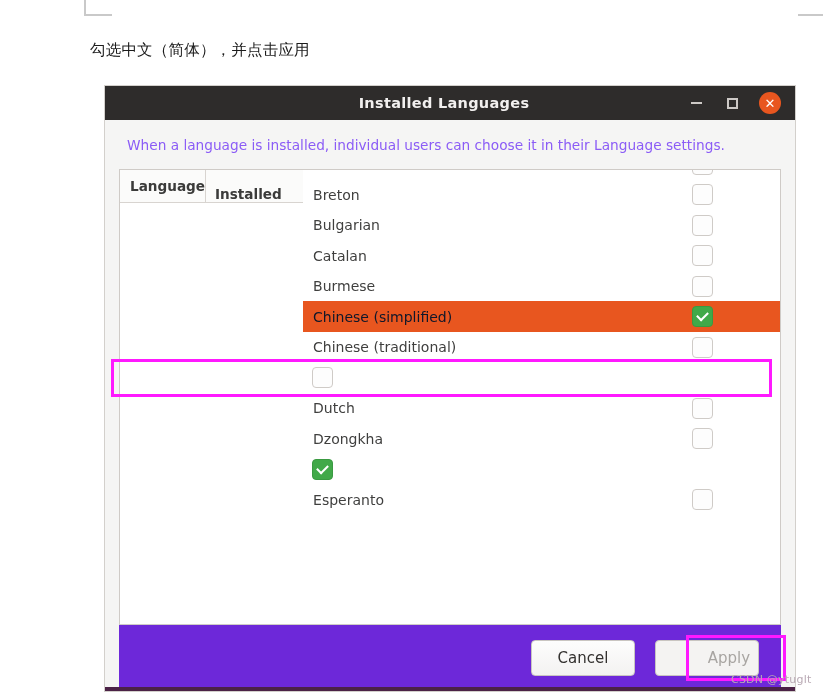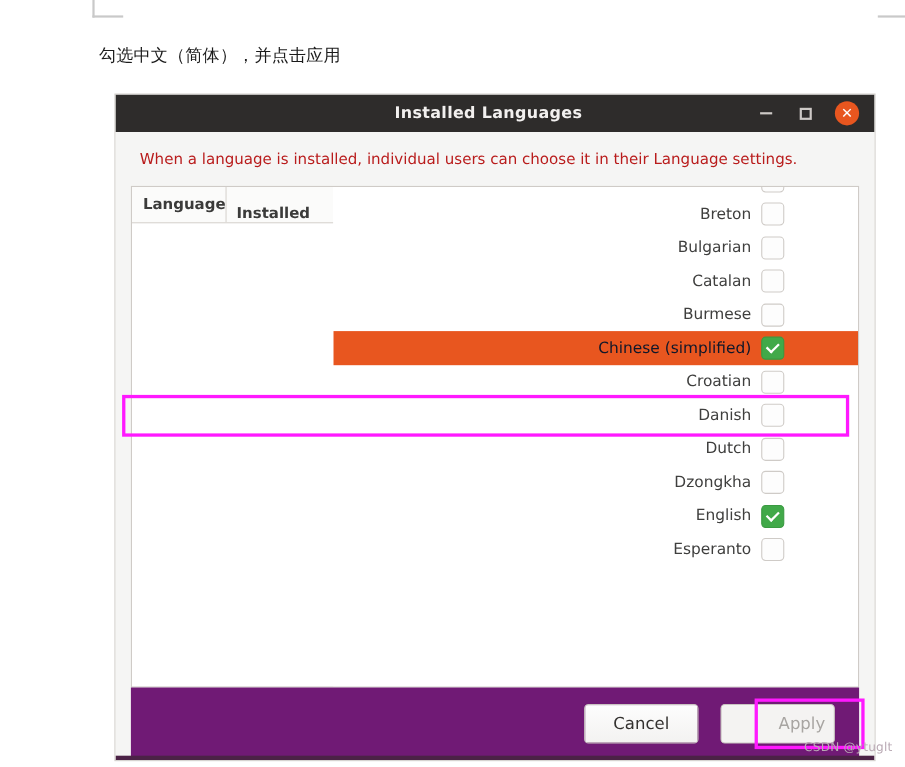--- a/index.html
+++ b/index.html
@@ -111,21 +111,21 @@
   .win-body {
     flex: 1;
     display: flex;
     flex-direction: column;
     padding: 0 14px;
     background: #f5f5f4;
     min-height: 0;
   }
 
   .intro {
-    color: #b91c1c;
+    color: #8b5cf6;
     font-size: 13.7px;
     line-height: 1.45;
     padding: 16px 8px 13px 8px;
     max-width: 650px;
   }
 
   
   .list-frame {
     flex: 1;
     border: 1px solid #cfcbc7;
@@ -178,21 +178,20 @@
     display: flex;
     align-items: center;
     height: 30.5px;
     box-sizing: border-box;
   }
   .row .name {
     flex: 1;
     padding-left: 10px;
     font-size: 14px;
     color: #3f3f3e;
-    text-align: right;
   }
   .row .chk-cell {
     width: 88px;
     display: flex;
     align-items: center;
     padding-left: 9px;
   }
   .row.selected {
     background: #e8561f;
   }
@@ -226,21 +225,21 @@
 
   
   .footer {
     flex: 0 0 auto;
     height: 66px;
     display: flex;
     align-items: center;
     justify-content: flex-end;
     gap: 20px;
     padding: 0 22px 0 0;
-    background: #701a75;
+    background: #6d28d9;
   }
   .btn {
     min-width: 104px;
     height: 36px;
     border: 1px solid #c9c5c1;
     border-radius: 4px;
     background: linear-gradient(#fdfdfd, #f3f2f1);
     font-size: 15px;
     color: #33312f;
     display: flex;
@@ -361,45 +360,43 @@
                 <div class="chk"></div>
               </div>
             </div>
             <div class="row selected">
               <div class="name">Chinese (simplified)</div>
               <div class="chk-cell">
                 <div class="chk on"></div>
               </div>
             </div>
             <div class="row">
-              <div class="name">Croatian</div>
-              <div class="chk-cell">
-                <div class="chk"></div>
-              </div>
-            </div>
-            <div class="row">
-              <div class="name">Danish</div>
+              <div class="name">Chinese (traditional)</div>
+              <div class="chk-cell">
+                <div class="chk"></div>
+              </div>
+            </div>
+            <div class="row">
               <div class="chk-cell">
                 <div class="chk"></div>
               </div>
             </div>
             <div class="row">
               <div class="name">Dutch</div>
               <div class="chk-cell">
                 <div class="chk"></div>
               </div>
             </div>
             <div class="row">
               <div class="name">Dzongkha</div>
               <div class="chk-cell">
                 <div class="chk"></div>
               </div>
             </div>
             <div class="row">
-              <div class="name">English</div>
               <div class="chk-cell">
                 <div class="chk on"></div>
               </div>
             </div>
             <div class="row">
               <div class="name">Esperanto</div>
               <div class="chk-cell">
                 <div class="chk"></div>
               </div>
             </div>

